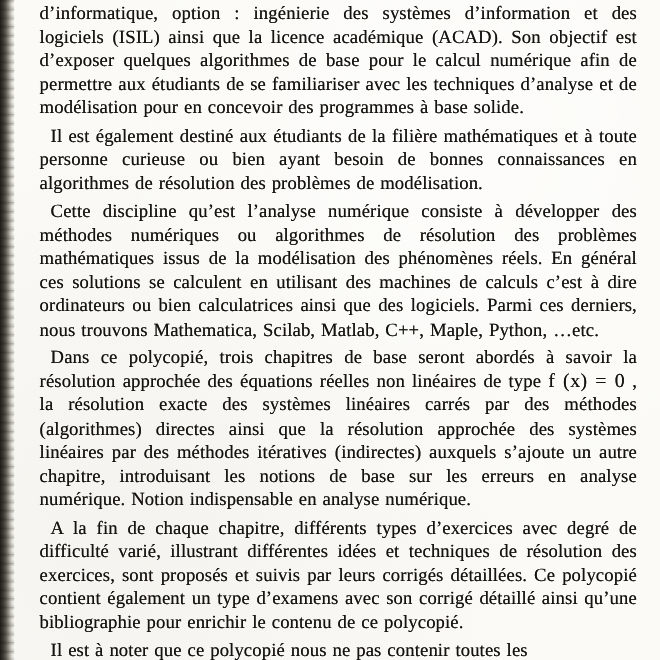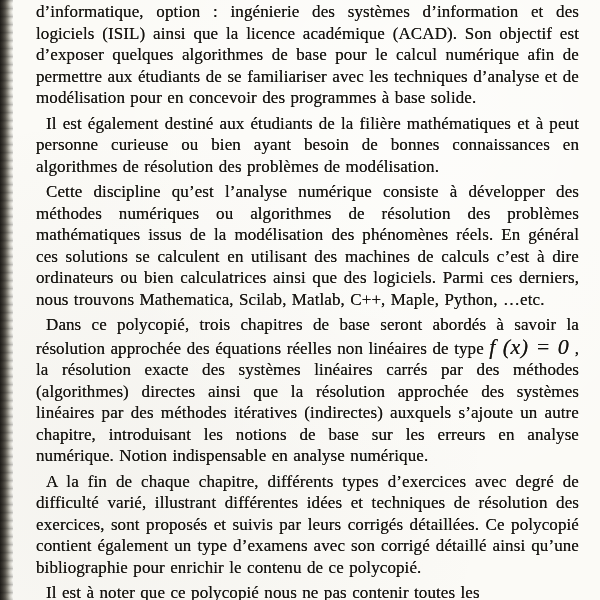--- a/index.html
+++ b/index.html
@@ -60,36 +60,35 @@
     text-shadow: 0 0 0.45px rgba(10,8,5,0.75);
   }
   p.para {
     margin: 0 0 4px 0;
     padding: 0;
   }
   p.para.indent {
     text-indent: 10px;
   }
   .formula {
-    font-style: italic;
-    font-size: 22px;
+    font-size: 18px;
     letter-spacing: 0.4px;
   }
 </style>
 </head>
 <body>
 
 <div class="page-surface"></div>
 
 <div class="binding-edge"></div>
 
 <div class="text-block">
   <p class="para">d’informatique, option : ingénierie des systèmes d’information et des logiciels (ISIL) ainsi que la licence académique (ACAD). Son objectif est d’exposer quelques algorithmes de base pour le calcul numérique afin de permettre aux étudiants de se familiariser avec les techniques d’analyse et de modélisation pour en concevoir des programmes à base solide.</p>
 
-  <p class="para indent">Il est également destiné aux étudiants de la filière mathématiques et à peut personne curieuse ou bien ayant besoin de bonnes connaissances en algorithmes de résolution des problèmes de modélisation.</p>
+  <p class="para indent">Il est également destiné aux étudiants de la filière mathématiques et à toute personne curieuse ou bien ayant besoin de bonnes connaissances en algorithmes de résolution des problèmes de modélisation.</p>
 
   <p class="para indent">Cette discipline qu’est l’analyse numérique consiste à développer des méthodes numériques ou algorithmes de résolution des problèmes mathématiques issus de la modélisation des phénomènes réels. En général ces solutions se calculent en utilisant des machines de calculs c’est à dire ordinateurs ou bien calculatrices ainsi que des logiciels. Parmi ces derniers, nous trouvons Mathematica, Scilab, Matlab, C++, Maple, Python, …etc.</p>
 
   <p class="para indent"><span>Dans ce polycopié, trois chapitres de base seront abordés à savoir la résolution approchée des équations réelles non linéaires de type </span><span class="formula">f (x) = 0</span><span> , la résolution exacte des systèmes linéaires carrés par des méthodes (algorithmes) directes ainsi  que la résolution approchée des systèmes linéaires par des méthodes itératives (indirectes) auxquels s’ajoute un autre chapitre, introduisant les notions de base sur les erreurs en analyse numérique. Notion indispensable en analyse numérique.</span></p>
 
   <p class="para indent">A la fin de chaque chapitre, différents types d’exercices avec degré de difficulté varié, illustrant différentes idées et techniques de résolution des exercices, sont proposés et suivis par leurs corrigés détaillées. Ce polycopié contient également un type d’examens avec son corrigé détaillé ainsi qu’une bibliographie pour enrichir le contenu de ce polycopié.</p>
 
   <p class="para indent">Il est à noter que ce polycopié nous ne pas contenir toutes les</p>
 </div>
 

